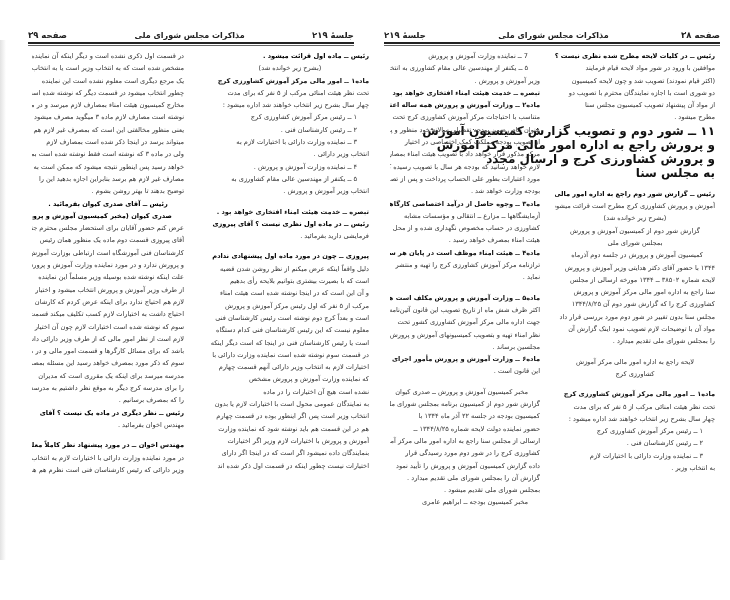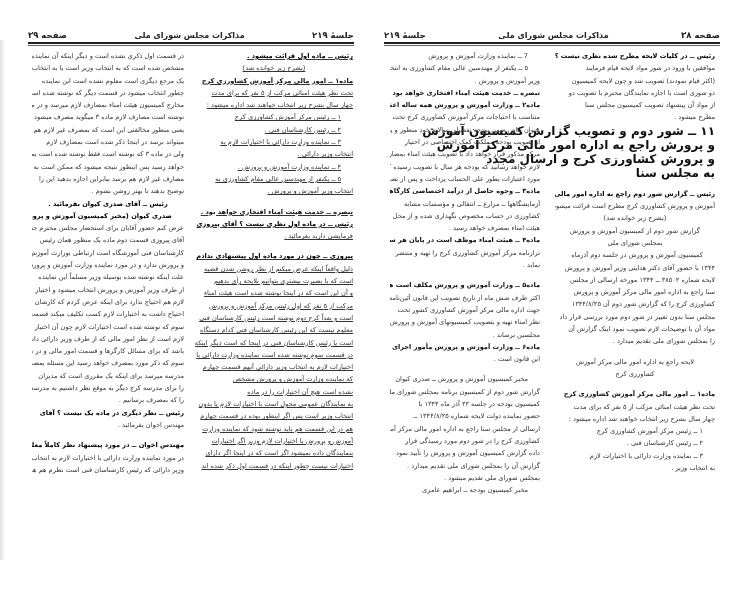--- a/index.html
+++ b/index.html
@@ -42,21 +42,21 @@
   .page.left .header-rule-thin { left: 28px; width: 326px; }
   .page.right .header-rule-thin { left: 19px; width: 336px; }
 
   .col {
     position: absolute; top: 50px;
     font-size: 6.6px; line-height: 12.3px;
     color: #333;
     text-align: justify;
     direction: rtl;
   }
-  .page.left .col.c1 { left: 195px; width: 158px; text-decoration: underline; }
+  .page.left .col.c1 { left: 211px; width: 158px; }
   .page.left .col.c2 { left: 32px; width: 152px; }
   .page.right .col.c1 { left: 190px; width: 160px; }
   .page.right .col.c2 { left: 25px; width: 150px; }
 
   .line { display: block; white-space: nowrap; overflow: hidden; letter-spacing: -0.1px; }
   .line.center { text-align: center; }
   .line.indent { padding-right: 12px; }
   .line.gap { margin-top: 8px; }
   .bold { font-weight: bold; color: #111; }
   .heading {
@@ -201,20 +201,21 @@
         <span class="line indent">۵ ــ یکنفر از مهندسین عالی مقام کشاورزی به انتخاب</span>
         <span class="line">وزیر آموزش و پرورش .</span>
         <span class="line bold">تبصره ــ خدمت هیئت امناء افتخاری خواهد بود .</span>
         <span class="line bold">ماده۲ ــ وزارت آموزش و پرورش همه ساله اعتباری</span>
         <span class="line">متناسب با احتیاجات مرکز آموزش کشاورزی کرج تحت</span>
         <span class="line">عنوان خاص ضمن بودجه تفصیلی سالانه خود منظور و پس</span>
         <span class="line">از تصویب بودجه مملکت کمک اختصاصی در اختیار</span>
         <span class="line">مرکز مذکور قرار خواهد داد با تصویب هیئت امناء بمصارف</span>
         <span class="line">لازم خواهد رسانید که بودجه هر سال با تصویب رسیده کادر</span>
         <span class="line">مورد اعتبارات بطور علی الحساب پرداخت و پس از تصویب</span>
+        <span class="line">بودجه وزارت خواهد شد .</span>
         <span class="line bold">ماده۳ ــ وجوه حاصل از درآمد اختصاصی کارگاهها</span>
         <span class="line">آزمایشگاهها ــ مزارع ــ انتقالی و مؤسسات مشابه</span>
         <span class="line">کشاورزی در حساب مخصوص نگهداری شده و از محل</span>
         <span class="line">هیئت امناء بمصرف خواهد رسید .</span>
         <span class="line bold">ماده۴ ــ هیئت امناء موظف است در پایان هر سال</span>
         <span class="line">ترازنامه مرکز آموزش کشاورزی کرج را تهیه و منتشر</span>
         <span class="line">نماید .</span>
         <span class="line gap bold">ماده۵ ــ وزارت آموزش و پرورش مکلف است هر</span>
         <span class="line">اکثر ظرف شش ماه از تاریخ تصویب این قانون آئین‌نامه‌ای</span>
         <span class="line">جهت اداره مالی مرکز آموزش کشاورزی کشور تحت</span>

